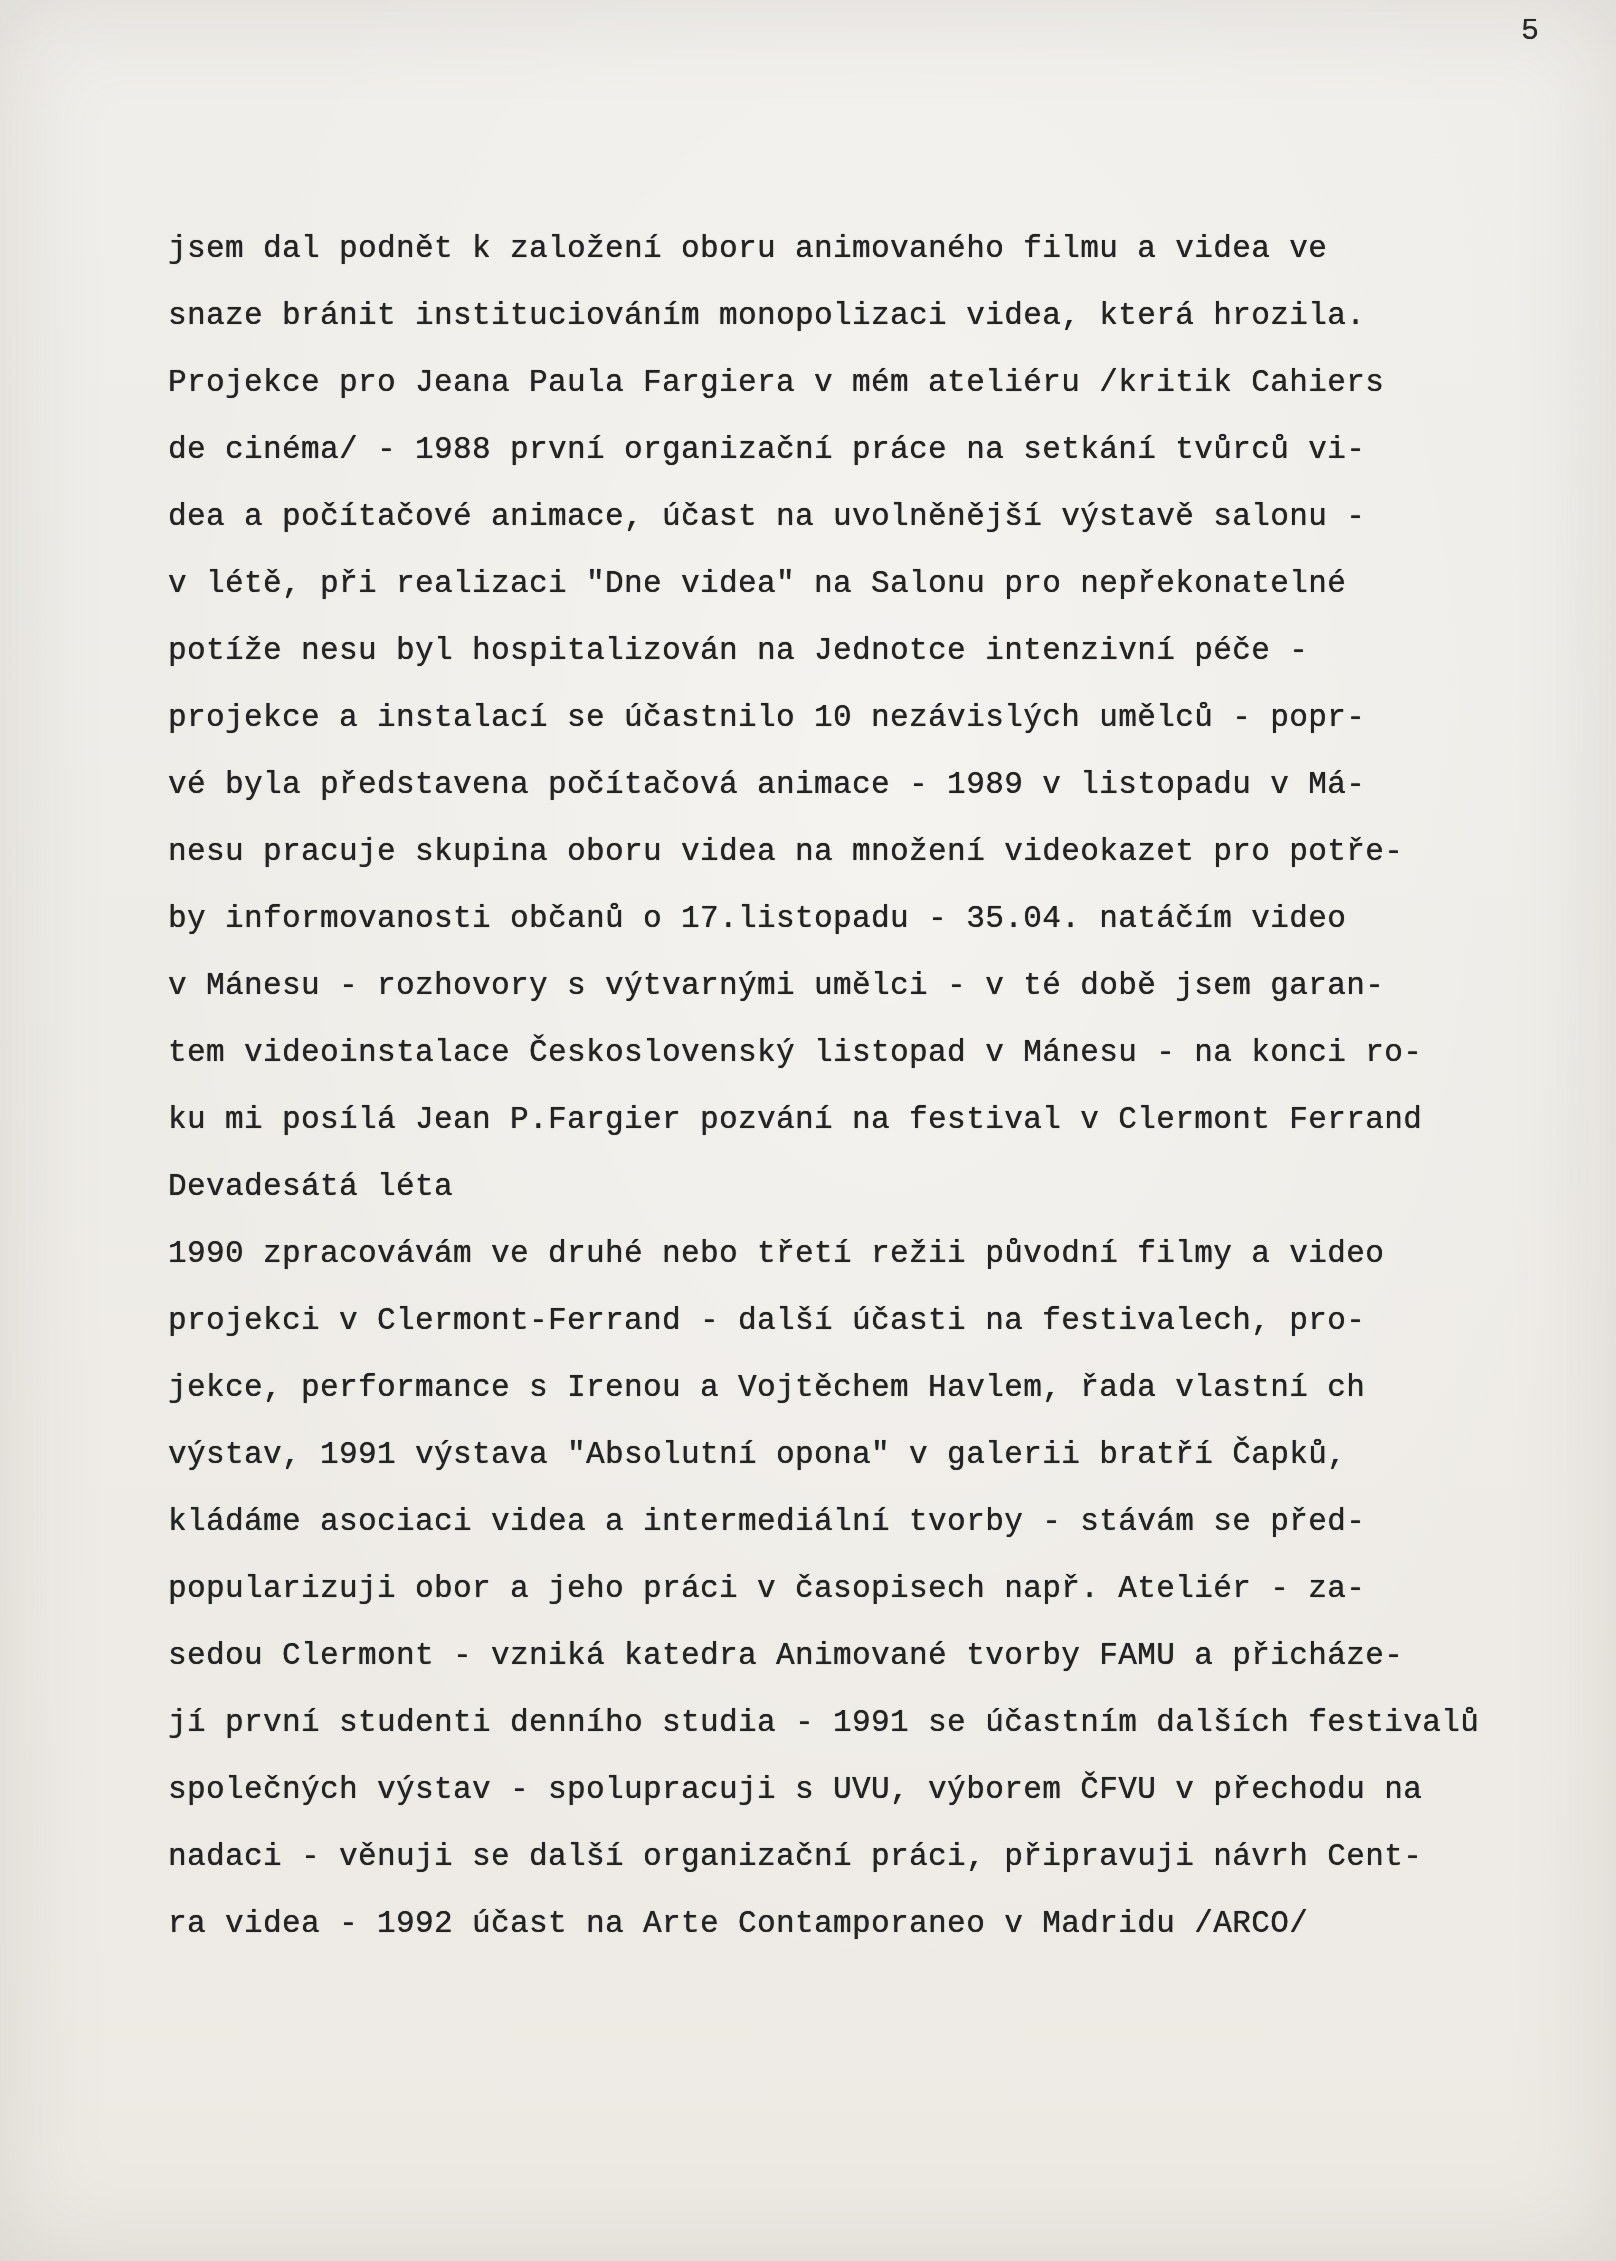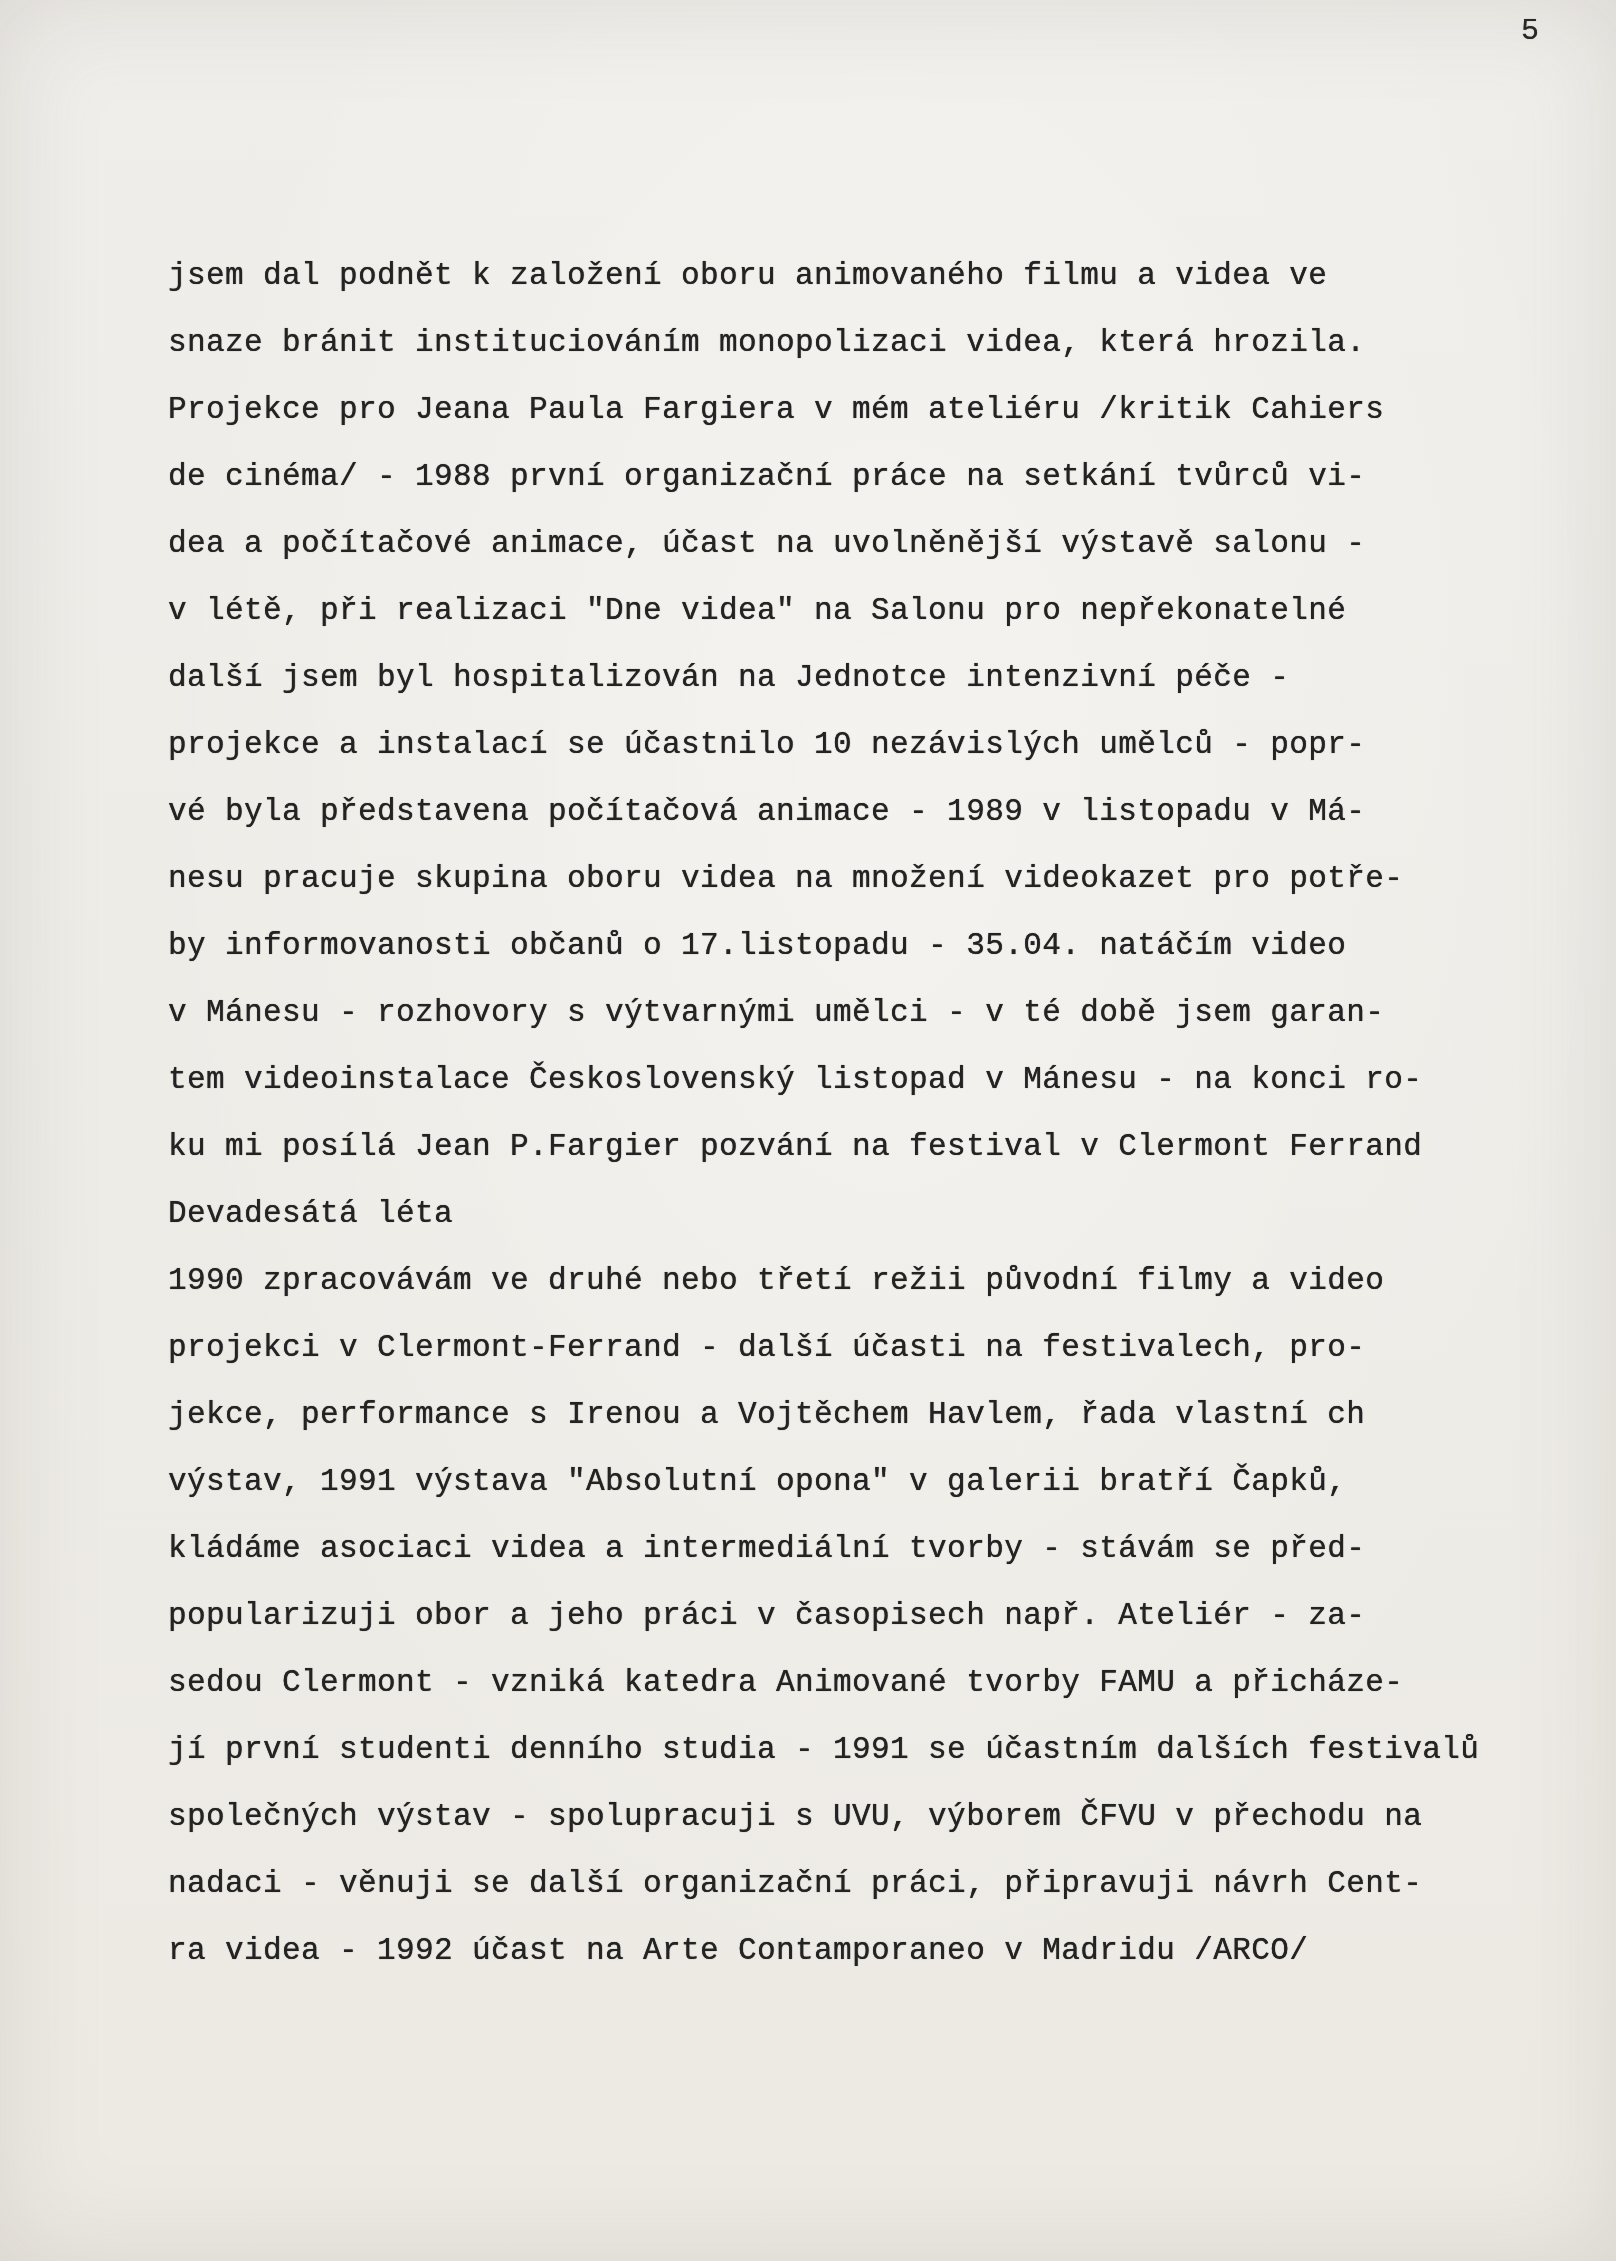--- a/index.html
+++ b/index.html
@@ -30,21 +30,21 @@
     position: absolute;
     top: 13.5px;
     left: 1521px;
     font-size: 30px;
     font-weight: 400;
     color: #242424;
     text-shadow: 0 0 0.8px rgba(30,30,30,0.7);
   }
   .text-block {
     position: absolute;
-    top: 242px;
+    top: 215px;
     left: 168px;
     width: 1398px;
   }
   .text-line {
     height: 67px;
     line-height: 67px;
     white-space: pre;
     font-size: 31px;
     letter-spacing: 0.4px;
     color: #232323;
@@ -57,21 +57,21 @@
 <div class="page">
   <span class="page-number">5</span>
 
   <div class="text-block">
     <div class="text-line">jsem dal podnět k založení oboru animovaného filmu a videa ve</div>
     <div class="text-line">snaze bránit instituciováním monopolizaci videa, která hrozila.</div>
     <div class="text-line">Projekce pro Jeana Paula Fargiera v mém ateliéru /kritik Cahiers</div>
     <div class="text-line">de cinéma/ - 1988 první organizační práce na setkání tvůrců vi-</div>
     <div class="text-line">dea a počítačové animace, účast na uvolněnější výstavě salonu -</div>
     <div class="text-line">v létě, při realizaci "Dne videa" na Salonu pro nepřekonatelné</div>
-    <div class="text-line">další jsem byl hospitalizován na Jednotce intenzivní péče -</div>
+    <div class="text-line">potíže nesu byl hospitalizován na Jednotce intenzivní péče -</div>
     <div class="text-line">projekce a instalací se účastnilo 10 nezávislých umělců - popr-</div>
     <div class="text-line">vé byla představena počítačová animace - 1989 v listopadu v Má-</div>
     <div class="text-line">nesu pracuje skupina oboru videa na množení videokazet pro potře-</div>
     <div class="text-line">by informovanosti občanů o 17.listopadu - 35.04. natáčím video</div>
     <div class="text-line">v Mánesu - rozhovory s výtvarnými umělci - v té době jsem garan-</div>
     <div class="text-line">tem videoinstalace Československý listopad v Mánesu - na konci ro-</div>
     <div class="text-line">ku mi posílá Jean P.Fargier pozvání na festival v Clermont Ferrand</div>
     <div class="text-line">Devadesátá léta</div>
     <div class="text-line">1990 zpracovávám ve druhé nebo třetí režii původní filmy a video</div>
     <div class="text-line">projekci v Clermont-Ferrand - další účasti na festivalech, pro-</div>

